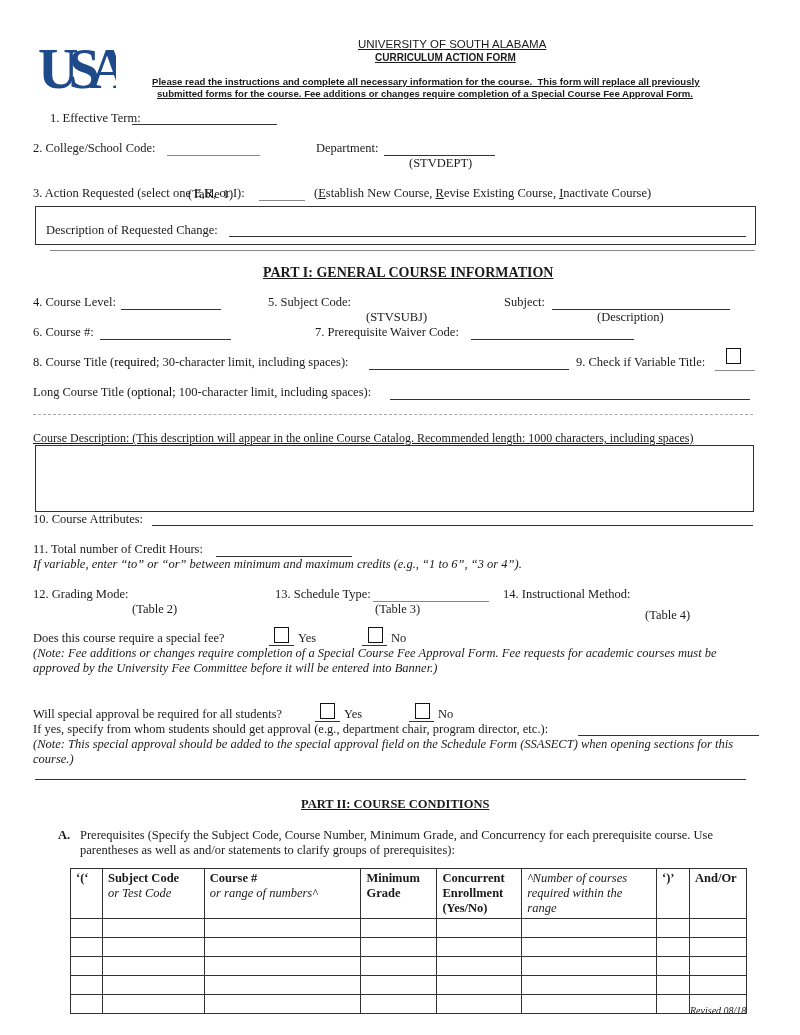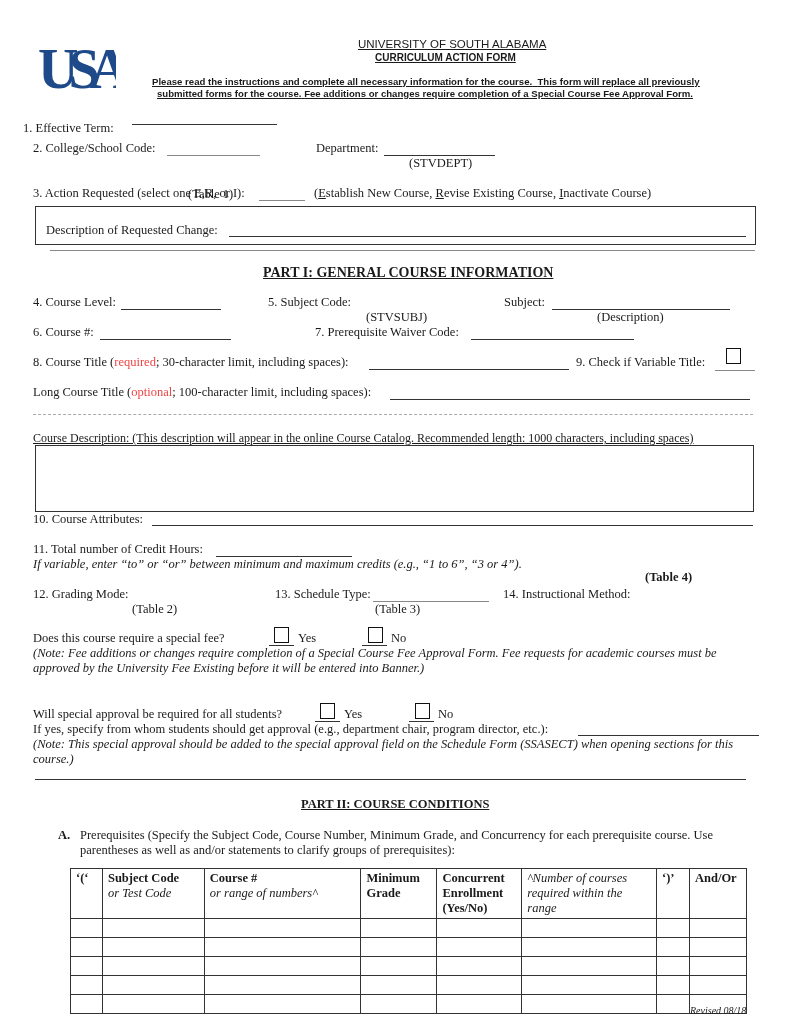--- a/index.html
+++ b/index.html
@@ -5,21 +5,21 @@
   html, body { margin:0; padding:0; background:#fff; }
   body { width:800px; height:1035px; position:relative; overflow:hidden;
          font-family:"Liberation Serif", serif; font-size:12.5px; color:#1a1a1a; }
   .a { position:absolute; white-space:nowrap; }
   .sans { font-family:"Liberation Sans", sans-serif;text-decoration:underline; }
   .uline { position:absolute; border-bottom:1px solid #333; height:0; }
   .uline.light { border-bottom:1px solid #888; }
   .uline.dashed { border-bottom:1px dashed #aaa; }
   .box { position:absolute; border:1px solid #333; background:#fff; }
   .cb { position:absolute; width:15px; height:16px; border:1.3px solid #111; background:#fff; box-sizing:border-box; }
-  .red { color:#ef4444;font-family:Liberation Serif, serif; }
+  .red { color:#000000;font-family:Liberation Serif, serif; }
   .it { font-style:italic; }
   .b { font-weight:bold; }
   .u { text-decoration:underline; }
   table.pr { position:absolute; left:70px; top:868px; width:677px; border-collapse:collapse; }
   table.pr td, table.pr th { border:1px solid #333; font-size:12.5px; vertical-align:top; text-align:left; padding:2px 5px; font-weight:normal; line-height:15px; }
   table.pr th .hb { font-weight:bold; display:block; }
   table.pr th .hi { font-style:italic; display:block; }
   table.pr tr.row td { height:14px; }
   .logo { position:absolute; left:38px; top:38px; width:78px; height:58px; }
 </style>
@@ -33,21 +33,21 @@
 </div>
 <div class="a sans" style="left:358px;top:38px;font-size:11.5px;">UNIVERSITY OF SOUTH ALABAMA</div>
 <div class="a sans b" style="left:375px;top:52px;font-size:10px;">CURRICULUM ACTION FORM</div>
 <div class="a sans b" style="left:152px;top:76px;font-size:9.6px;">
   <span>Please read the instructions and complete all necessary information for the course.</span>&nbsp; <span class="u">This form will replace all previously</span>
 </div>
 <div class="a sans b" style="left:157px;top:88px;font-size:9.6px;">
   <span class="u">submitted forms for the course.</span> <span>Fee additions or changes require completion of a Special Course Fee Approval Form.</span>
 </div>
 
-<div class="a" style="left:23px;top:111px;margin-top:10px;">1. Effective Term:</div>
+<div class="a" style="left:50px;top:111px;">1. Effective Term:</div>
 <div class="uline" style="left:132px;top:124px;width:145px;"></div>
 
 <div class="a" style="left:33px;top:141px;">2. College/School Code:</div>
 <div class="uline light" style="left:167px;top:155px;width:93px;"></div>
 <div class="a" style="left:188px;top:156px;margin-top:31px;">(Table 1)</div>
 <div class="a" style="left:316px;top:141px;">Department:</div>
 <div class="uline" style="left:384px;top:155px;width:111px;"></div>
 <div class="a" style="left:409px;top:156px;">(STVDEPT)</div>
 
 <div class="a" style="left:33px;top:186px;">3. Action Requested (select one E,R, or I):</div>
@@ -98,31 +98,31 @@
 <div class="a" style="left:33px;top:542px;">11. Total number of Credit Hours:</div>
 <div class="uline" style="left:216px;top:556px;width:136px;"></div>
 <div class="a it" style="left:33px;top:557px;">If variable, enter “to” or “or” between minimum and maximum credits (e.g., “1 to 6”, “3 or 4”).</div>
 
 <div class="a" style="left:33px;top:587px;">12. Grading Mode:</div>
 <div class="a" style="left:132px;top:602px;">(Table 2)</div>
 <div class="a" style="left:275px;top:587px;">13. Schedule Type:</div>
 <div class="uline light" style="left:373px;top:601px;width:116px;"></div>
 <div class="a" style="left:375px;top:602px;">(Table 3)</div>
 <div class="a" style="left:503px;top:587px;">14. Instructional Method:</div>
-<div class="a" style="left:645px;top:570px;font-weight:bold;">(Table 4)</div>
+<div class="a" style="left:645px;top:608px;">(Table 4)</div>
 
 <div class="a" style="left:33px;top:631px;">Does this course require a special fee?</div>
 <div class="uline" style="left:269px;top:645px;width:25px;"></div>
 <div class="cb" style="left:274px;top:627px;"></div>
 <div class="a" style="left:298px;top:631px;">Yes</div>
 <div class="uline" style="left:362px;top:645px;width:25px;"></div>
 <div class="cb" style="left:368px;top:627px;"></div>
 <div class="a" style="left:391px;top:631px;">No</div>
 <div class="a it" style="left:33px;top:646px;">(Note: Fee additions or changes require completion of a Special Course Fee Approval Form. Fee requests for academic courses must be</div>
-<div class="a it" style="left:33px;top:661px;">approved by the University Fee Existing before it will be entered into Banner.)</div>
+<div class="a it" style="left:33px;top:661px;">approved by the University Fee Committee before it will be entered into Banner.)</div>
 
 <div class="a" style="left:33px;top:707px;">Will special approval be required for all students?</div>
 <div class="uline" style="left:315px;top:721px;width:25px;"></div>
 <div class="cb" style="left:320px;top:703px;"></div>
 <div class="a" style="left:344px;top:707px;">Yes</div>
 <div class="uline" style="left:409px;top:721px;width:25px;"></div>
 <div class="cb" style="left:415px;top:703px;"></div>
 <div class="a" style="left:438px;top:707px;">No</div>
 <div class="a" style="left:33px;top:722px;">If yes, specify from whom students should get approval (e.g., department chair, program director, etc.):</div>
 <div class="uline" style="left:578px;top:735px;width:181px;"></div>

